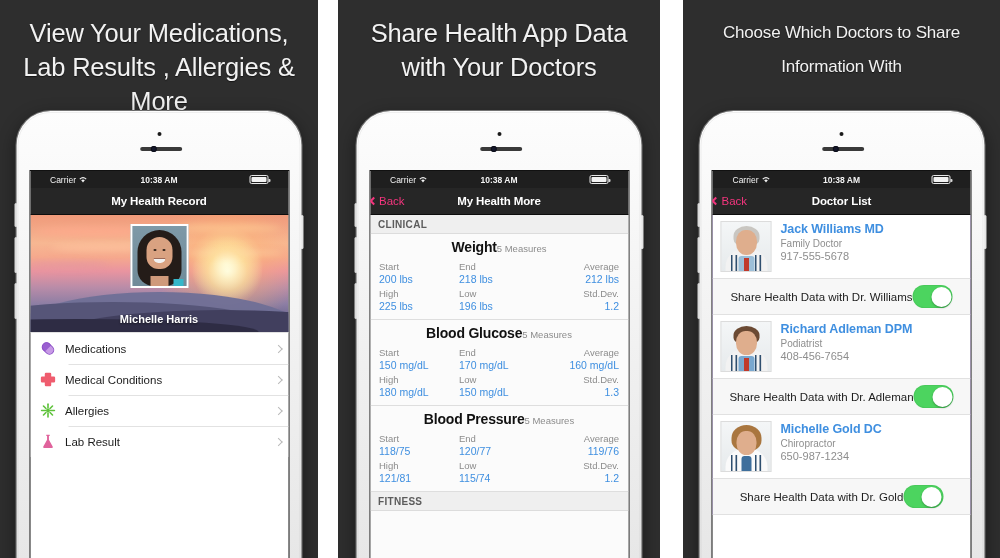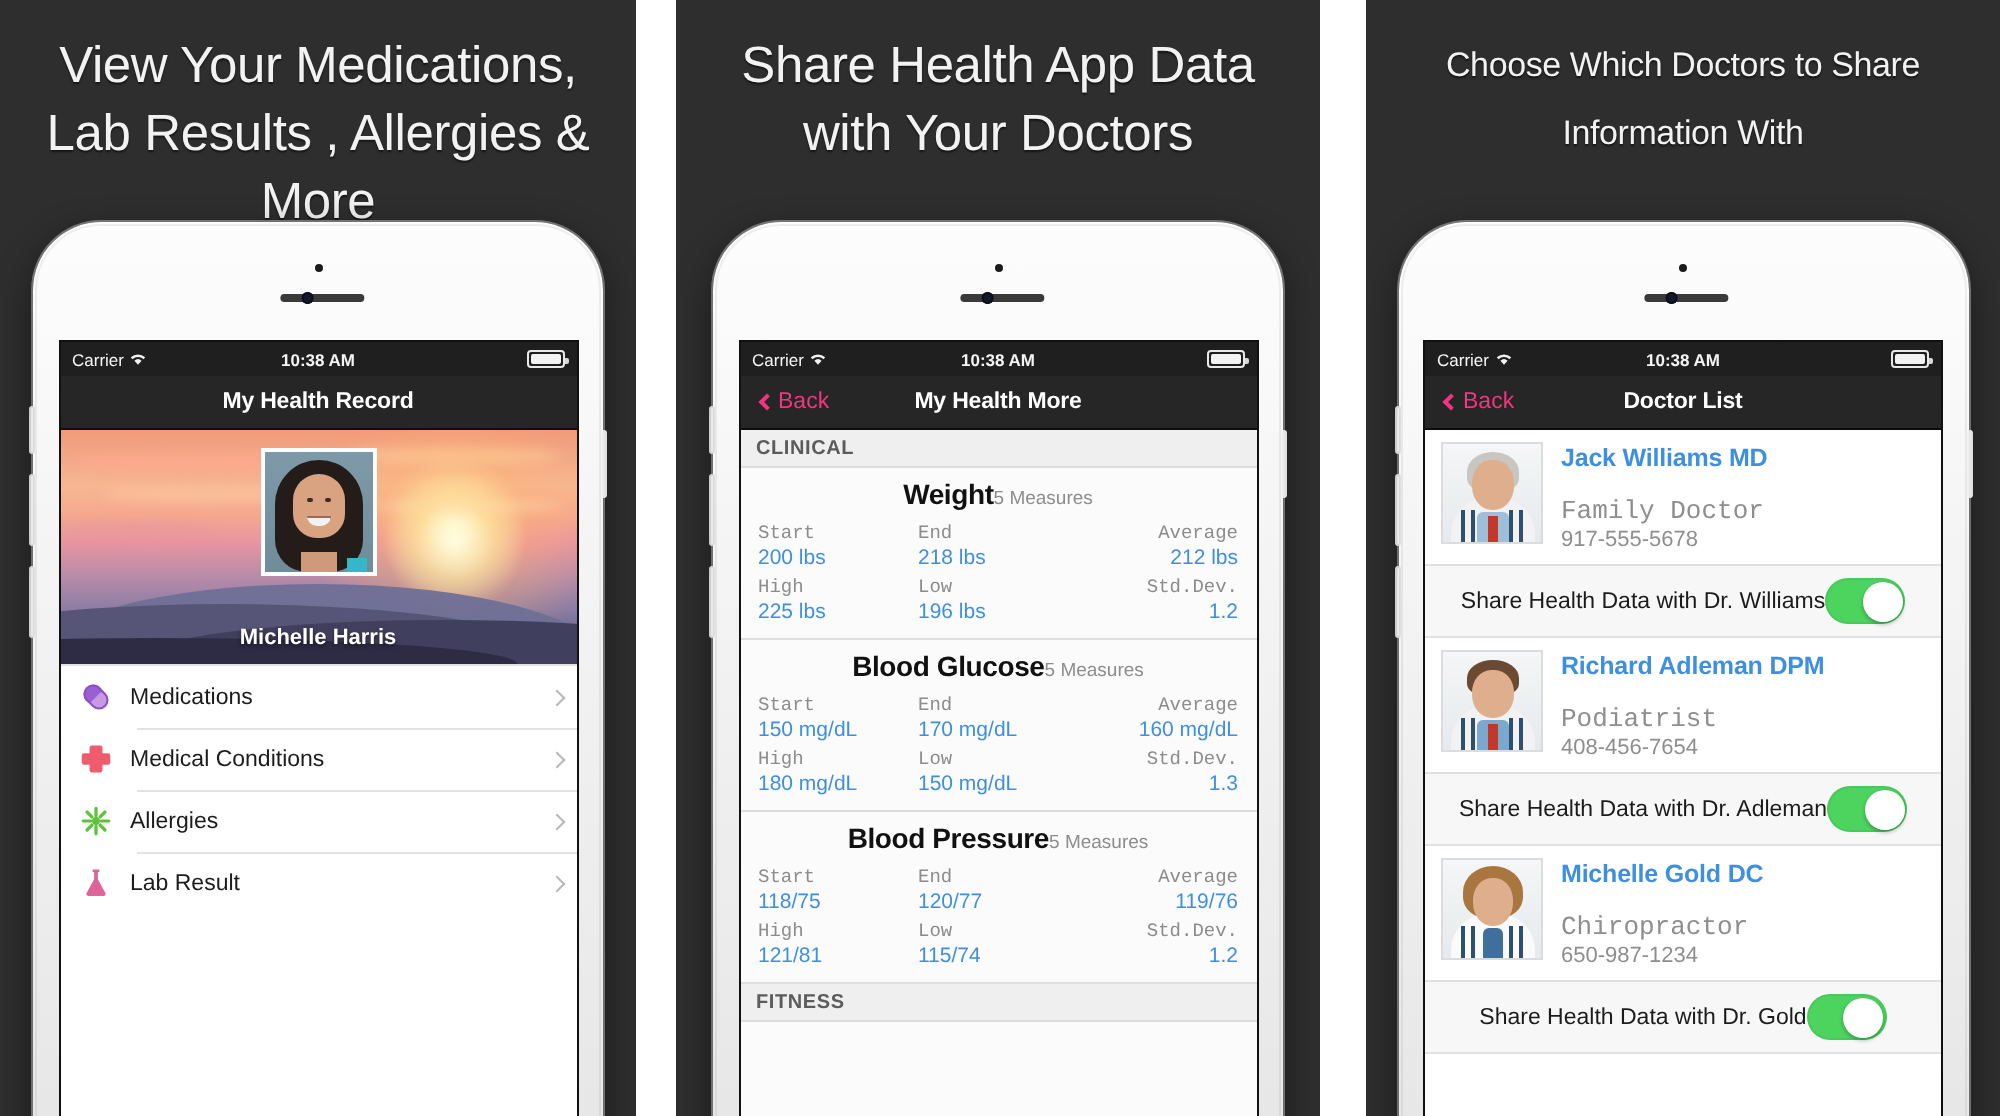--- a/index.html
+++ b/index.html
@@ -103,21 +103,21 @@
     overflow: hidden;
     box-shadow: 0 0 0 1px #111;
   }
 
   
   .statusbar {
     height: 17px;
     background: #1f1f1f;
     color: #f4f4f4;
     display: flex; align-items: center;
-    padding: 0 6px;
+    padding: 0 20px;
     font-size: 8.5px;
     position: relative;
   }
   .sb-left { display: flex; align-items: center; gap: 3px; }
   .sb-time {
     position: absolute; left: 0; right: 0; top: 0; bottom: 0;
     display: flex; align-items: center; justify-content: center;
     font-size: 8.5px; font-weight: bold;
   }
   .sb-right { margin-left: auto; display: flex; align-items: center; }
@@ -146,21 +146,21 @@
   }
   .nav-title {
     position: absolute; left: 0; right: 0;
     text-align: center;
     font-size: 11.5px; font-weight: bold;
     letter-spacing: -.1px;
   }
   .nav-back {
     position: relative; z-index: 2;
     display: flex; align-items: center; gap: 2px;
-    padding-left: 10px;
+    padding-left: 0;
     color: #f4357e; font-size: 11.5px;
   }
   .chev-l {
     width: 6px; height: 6px;
     border-left: 2px solid #f4357e;
     border-bottom: 2px solid #f4357e;
     transform: rotate(45deg);
     display: inline-block;
     margin-right: 1px;
   }
@@ -286,21 +286,21 @@
     border-bottom: 1px solid #dedede;
     background: #fbfbfb;
   }
   .metric-top {
     display: flex; align-items: baseline; justify-content: center;
     margin-bottom: 3px;
   }
   .metric-name { font-size: 14px; font-weight: bold; color: #111; letter-spacing: -.2px; }
   .metric-count { font-size: 9.5px; color: #8c8c8c; }
   .stat-grid { display: grid; grid-template-columns: 1fr 1fr 1fr; row-gap: 0px; }
-  .stat-lbl { font-size: 9.5px; color: #8c8c8c; padding-top: 3px; font-family: Liberation Mono, monospace; }
+  .stat-lbl { font-size: 9.5px; color: #8c8c8c; padding-top: 3px; }
   .stat-val { font-size: 10.5px; color: #3f8fe0; padding-top: 1px; }
   .stat-grid .c3 { text-align: right; }
 
   
   .doc-body { background: #4c1d95; }
   .doc-card {
     display: flex; gap: 9px;
     padding: 6px 8px 6px 8px;
     background: #fff;
     border-bottom: 1px solid #e1e1e1;
@@ -315,21 +315,21 @@
   .dp-bg { position: absolute; inset: 0; background: linear-gradient(180deg,#f4f6f7,#e6eaec); }
   .dp-hair { position: absolute; left: 50%; transform: translateX(-50%); border-radius: 50% 50% 35% 35%; }
   .dp-face { position: absolute; left: 50%; transform: translateX(-50%); border-radius: 46% 46% 48% 48%; background: #dfae8d; }
   .dp-body { position: absolute; left: 50%; bottom: 0; transform: translateX(-50%); border-radius: 18px 18px 0 0; background: #f7f7f7; }
   .dp-shirt { position: absolute; left: 50%; bottom: 0; transform: translateX(-50%); width: 16px; height: 15px; background: #7aa8cf; border-radius: 3px 3px 0 0; }
   .dp-tie { position: absolute; left: 50%; bottom: 0; transform: translateX(-50%); width: 5px; height: 13px; background: #c0392b; }
   .dp-steth { position: absolute; bottom: 0; width: 7px; height: 20px; border: 2px solid #2f4f6f; border-top: none; border-radius: 0 0 8px 8px; }
   .dp-steth.l { left: 9px; } .dp-steth.r { right: 9px; }
   .doc-meta { padding-top: 1px; }
   .doc-name { color: #3f8fe0; font-size: 12.5px; font-weight: bold; letter-spacing: -.1px; }
-  .doc-spec { color: #8e8e8e; font-size: 13px; margin-top: 12px; font-family: Liberation Mono, monospace; }
+  .doc-spec { color: #8e8e8e; font-size: 10px; margin-top: 2px; }
   .doc-phone { color: #8e8e8e; font-size: 11px; margin-top: 1px; }
 
   .share-row {
     display: flex; align-items: center; justify-content: center;
     background: #f7f7f7;
     padding: 6px 8px;
     border-bottom: 1px solid #e1e1e1;
   }
   .share-lbl { font-size: 11.5px; color: #1c1c1c; }
   .toggle {

